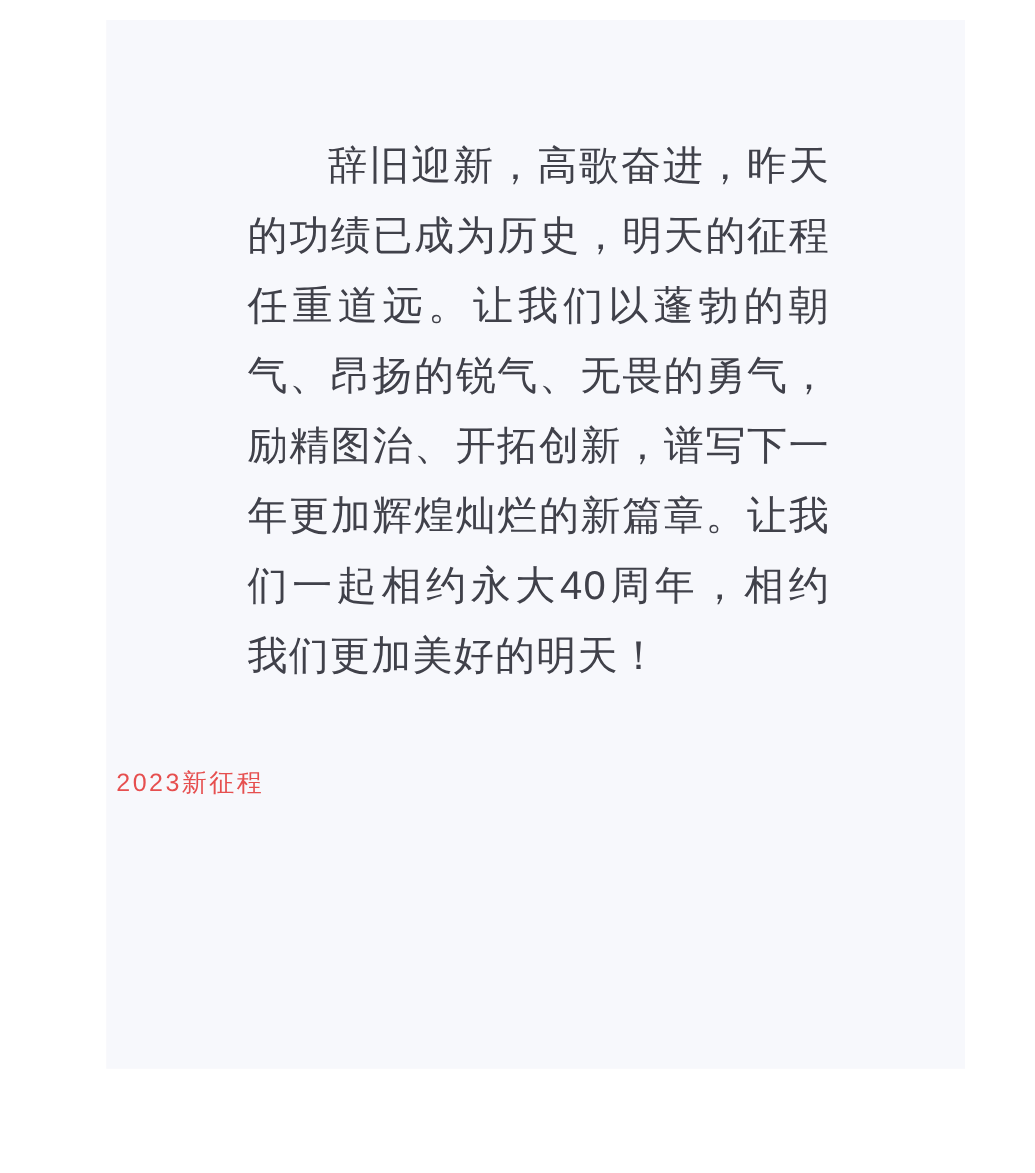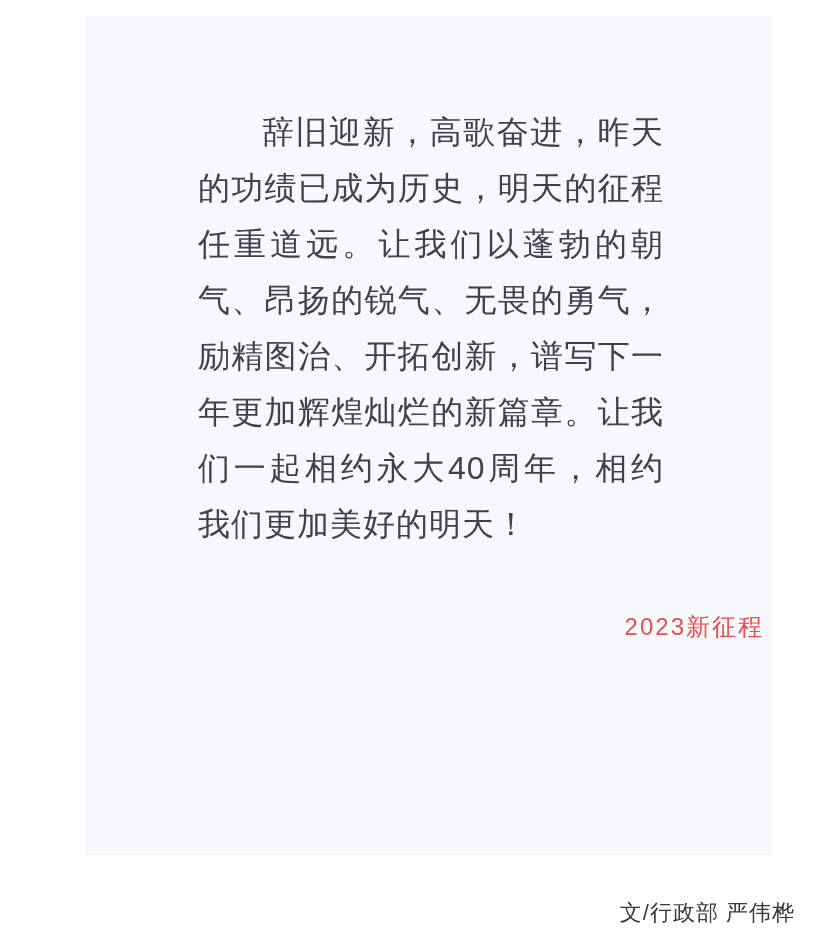--- a/index.html
+++ b/index.html
@@ -35,23 +35,23 @@
     font-weight:300;
     color:var(--body-text);
     text-align:justify;
     text-justify:inter-character;
     text-indent:2em;
     word-break:normal;
     line-break:strict;
   }
   .slogan{
     margin-top:50px;
-    text-align:right;
+    text-align:left;
     color:var(--accent-red);
-    font-size:24px;
+    font-size:20px;
     line-height:50px;
     letter-spacing:2px;
     font-weight:300;
   }
   .byline{
     position:absolute;
     top:882px;
     right:41px;
     font-size:22px;
     letter-spacing:1px;
@@ -67,15 +67,14 @@
   <div class="article-card">
 
     <p class="article-paragraph">辞旧迎新，高歌奋进，昨天的功绩已成为历史，明天的征程任重道远。让我们以蓬勃的朝气、昂扬的锐气、无畏的勇气，励精图治、开拓创新，谱写下一年更加辉煌灿烂的新篇章。让我们一起相约永大40周年，相约我们更加美好的明天！</p>
 
     <div class="slogan">
       <div>2023新征程</div>
     </div>
 
   </div>
 
-  <div class="byline">文/行政部 严伟桦</div>
 
 </div>
 
 </body></html>

